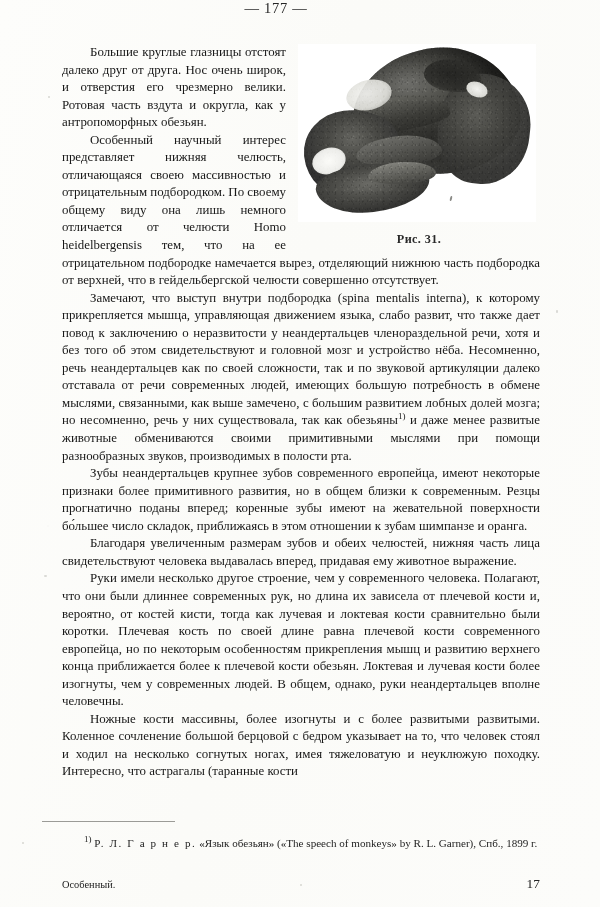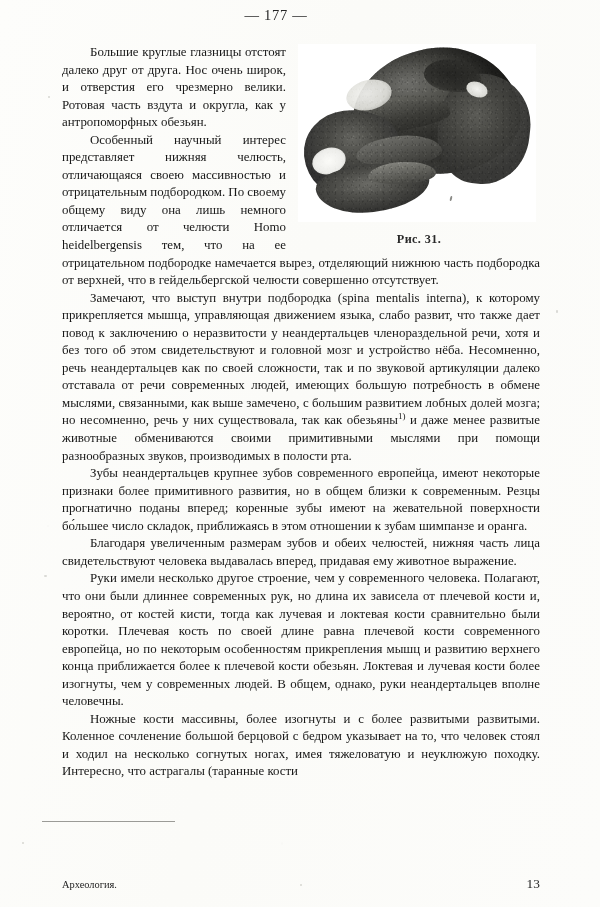--- a/index.html
+++ b/index.html
@@ -23,21 +23,21 @@
       radial-gradient(circle at 30% 72%, rgba(0,0,0,0.013) 0 1px, transparent 1.6px),
       radial-gradient(circle at 47% 93%, rgba(0,0,0,0.013) 0 1px, transparent 1.6px),
       radial-gradient(circle at 8%  58%, rgba(0,0,0,0.012) 0 1px, transparent 1.6px),
       radial-gradient(circle at 78% 80%, rgba(0,0,0,0.012) 0 1px, transparent 1.6px),
       linear-gradient(102deg, #fdfdfb 0%, #fbfbf8 46%, #fcfcfa 100%);
   }
 
   
   .page-header {
     position: absolute;
-    top: 7px;
+    top: 0;
     left: 0;
     width: 552px;
     text-align: center;
     font-size: 14.5px;
     letter-spacing: 0.7px;
     color: #252525;
   }
 
   
   .textblock {
@@ -304,19 +304,22 @@
 
     <p><span>Замечают, что выступ внутри подбородка (spina mentalis interna), к которому прикрепляется мышца, управляющая движением языка, слабо развит, что также дает повод к заключению о неразвитости у неандертальцев членораздельной речи, хотя и без того об этом свидетельствуют и головной мозг и устройство нёба. Несомненно, речь неандертальцев как по своей сложности, так и по звуковой артикуляции далеко отставала от речи современных людей, имеющих большую потребность в обмене мыслями, связанными, как выше замечено, с большим развитием лобных долей мозга; но несомненно, речь у них существовала, так как обезьяны</span><sup class="fnref">1)</sup><span> и даже менее развитые животные обмениваются своими примитивными мыслями при помощи разнообразных звуков, производимых в полости рта.</span></p>
 
     <p>Зубы неандертальцев крупнее зубов современного европейца, имеют некоторые признаки более примитивного развития, но в общем близки к современным. Резцы прогнатично поданы вперед; коренные зубы имеют на жевательной поверхности бо́льшее число складок, приближаясь в этом отношении к зубам шимпанзе и оранга.</p>
     <p>Благодаря увеличенным размерам зубов и обеих челюстей, нижняя часть лица свидетельствуют человека выдавалась вперед, придавая ему животное выражение.</p>
     <p>Руки имели несколько другое строение, чем у современного человека. Полагают, что они были длиннее современных рук, но длина их зависела от плечевой кости и, вероятно, от костей кисти, тогда как лучевая и локтевая кости сравнительно были коротки. Плечевая кость по своей длине равна плечевой кости современного европейца, но по некоторым особенностям прикрепления мышц и развитию верхнего конца приближается более к плечевой кости обезьян. Локтевая и лучевая кости более изогнуты, чем у современных людей. В общем, однако, руки неандертальцев вполне человечны.</p>
     <p>Ножные кости массивны, более изогнуты и с более развитыми развитыми. Коленное сочленение большой берцовой с бедром указывает на то, что человек стоял и ходил на несколько согнутых ногах, имея тяжеловатую и неуклюжую походку. Интересно, что астрагалы (таранные кости</p>
   </div>
 
   <div class="footnote-rule"></div>
+  <div class="footnote">
+    <p><sup class="fnref">1)</sup> <span class="spaced">Р. Л. Г а р н е р.</span><span> «Язык обезьян» («The speech of monkeys» by R. L. Garner), Спб., 1899 г.</span></p>
+  </div>
 
   <div class="footer">
-    <span>Археология.</span>
-    <span class="sig">13</span>
+    <span>Особенный.</span>
+    <span class="sig">17</span>
   </div>
 
 </div>
 
 </body></html>

